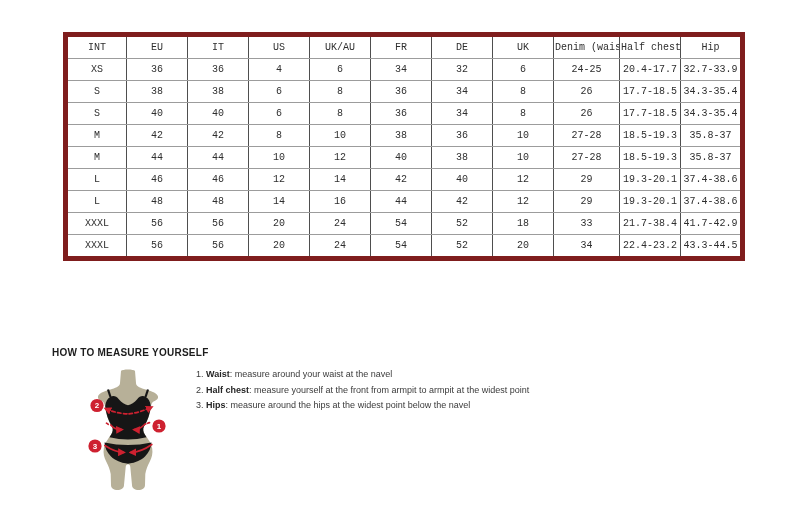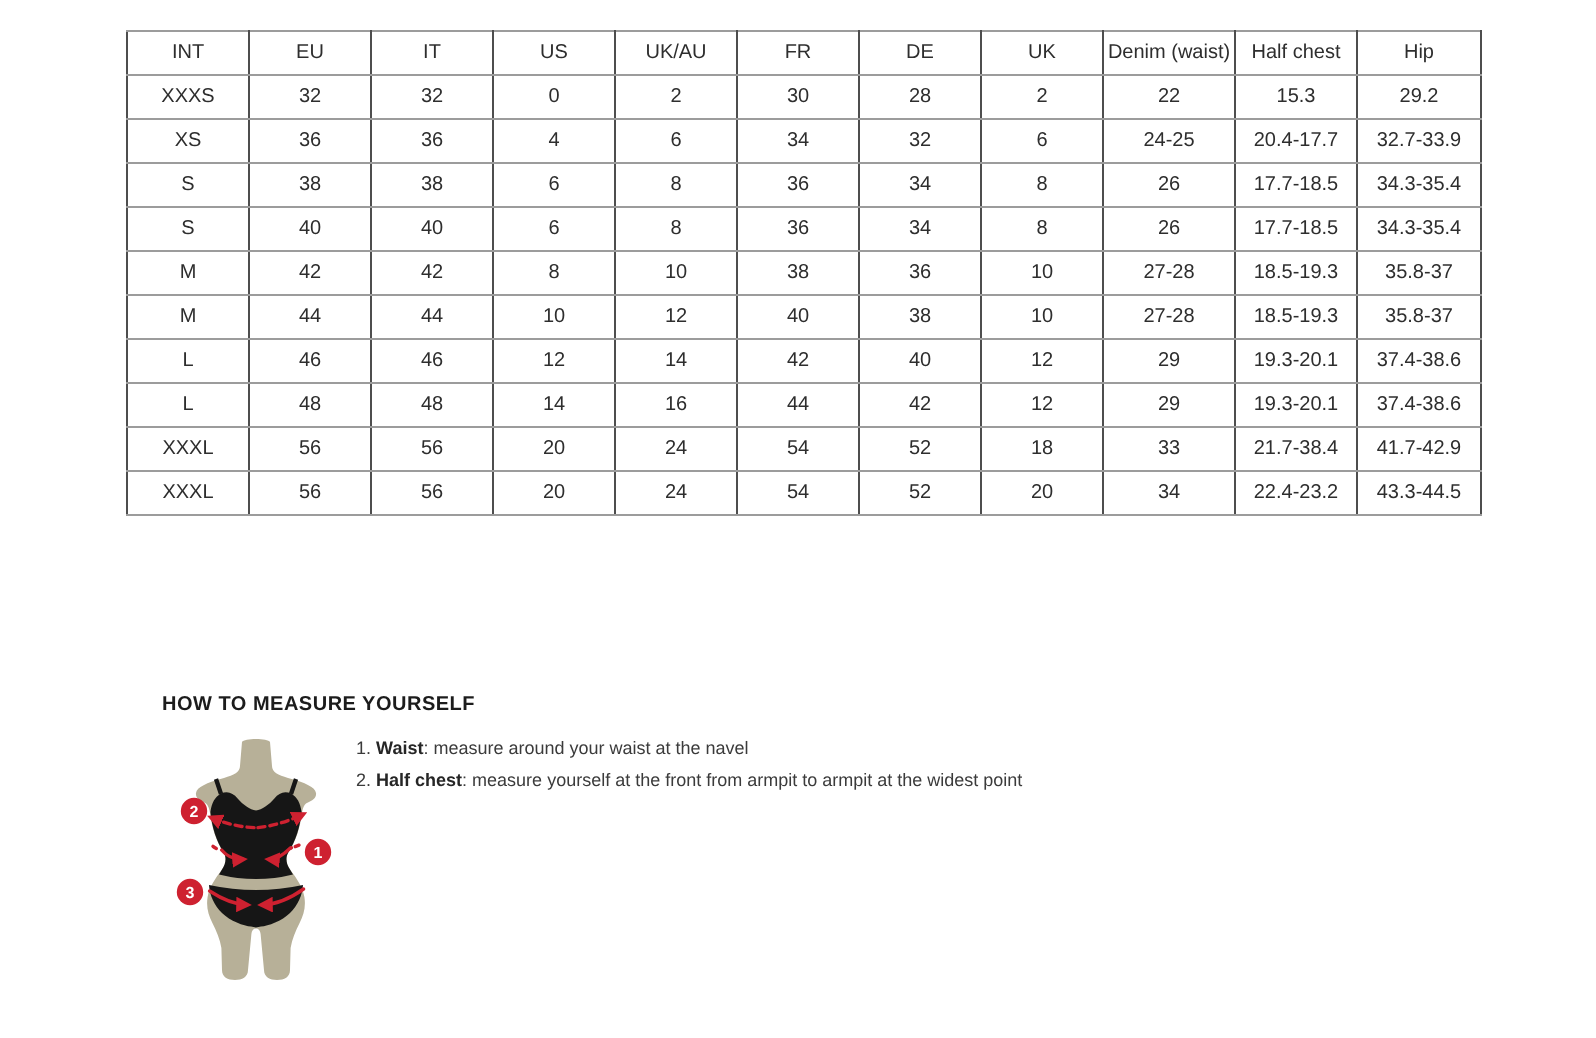--- a/index.html
+++ b/index.html
@@ -2,45 +2,46 @@
 <html><head>
 <meta charset="utf-8">
 <style>
   html,body{margin:0;padding:0;}
   body{
     width:798px;height:519px;background:#ffffff;position:relative;
     font-family:"Liberation Sans", sans-serif;overflow:hidden;
   }
   
   .size-table{
-    position:absolute;left:63px;top:15px;width:675px;
+    position:absolute;left:63px;top:32px;width:675px;
     border-collapse:collapse;table-layout:fixed;
-    border:1px solid #7f1d1d;
+    border:5px solid #7f1d1d;
+    font-family:Liberation Mono, monospace;
   }
   .size-table th,.size-table td{
     border-left:1px solid #4e4e4e;
     border-right:1px solid #4e4e4e;
     border-top:1px solid #9c9c9c;
     border-bottom:1px solid #9c9c9c;
     height:21px;padding:0 1px;
     text-align:center;vertical-align:middle;
     font-size:10px;font-weight:normal;color:#2e2e2e;
     white-space:nowrap;overflow:hidden;
   }
   .size-table col{width:61px;}
   .size-table col.c-denim{width:66px;}
   .size-table col.c-hip{width:62px;}
   
   .measure-title{
-    position:absolute;left:81px;top:347px;margin:0;
+    position:absolute;left:52px;top:347px;margin:0;
     font-size:10px;font-weight:bold;letter-spacing:.25px;color:#1c1c1c;
   }
   .figure-wrap{position:absolute;left:75px;top:368px;width:100px;height:135px;}
   .steps{
-    position:absolute;left:178px;top:369px;margin:0;padding:0;
+    position:absolute;left:196px;top:369px;margin:0;padding:0;
     list-style:none;
   }
   .steps li{
     font-size:9px;line-height:10px;margin:0 0 5.5px 0;color:#3b3b3b;
   }
   .steps .term{font-weight:bold;color:#262626;}
   .steps .num{color:#3b3b3b;}
 </style>
 </head>
 <body>
@@ -69,33 +70,20 @@
         <th>FR</th>
         <th>DE</th>
         <th>UK</th>
         <th>Denim (waist)</th>
         <th>Half chest</th>
         <th>Hip</th>
       </tr>
   </thead>
   <tbody>
       <tr>
-        <td>XXXS</td>
-        <td>32</td>
-        <td>32</td>
-        <td>0</td>
-        <td>2</td>
-        <td>30</td>
-        <td>28</td>
-        <td>2</td>
-        <td>22</td>
-        <td>15.3</td>
-        <td>29.2</td>
-      </tr>
-      <tr>
         <td>XS</td>
         <td>36</td>
         <td>36</td>
         <td>4</td>
         <td>6</td>
         <td>34</td>
         <td>32</td>
         <td>6</td>
         <td>24-25</td>
         <td>20.4-17.7</td>
@@ -267,13 +255,14 @@
       <text x="84" y="60.9" text-anchor="middle" font-size="8" font-weight="bold" fill="#ffffff">1</text>
       <circle cx="20" cy="78" r="6.6" fill="#ce2130"></circle>
       <text x="20" y="80.9" text-anchor="middle" font-size="8" font-weight="bold" fill="#ffffff">3</text>
     </g>
   </svg>
 </div>
 
 <ol class="steps">
     <li><span class="num">1.</span> <span class="term">Waist</span><span class="rest">: measure around your waist at the navel</span></li>
     <li><span class="num">2.</span> <span class="term">Half chest</span><span class="rest">: measure yourself at the front from armpit to armpit at the widest point</span></li>
+    <li><span class="num">3.</span> <span class="term">Hips</span><span class="rest">: measure around the hips at the widest point below the navel</span></li>
   </ol>
 
 </body></html>

